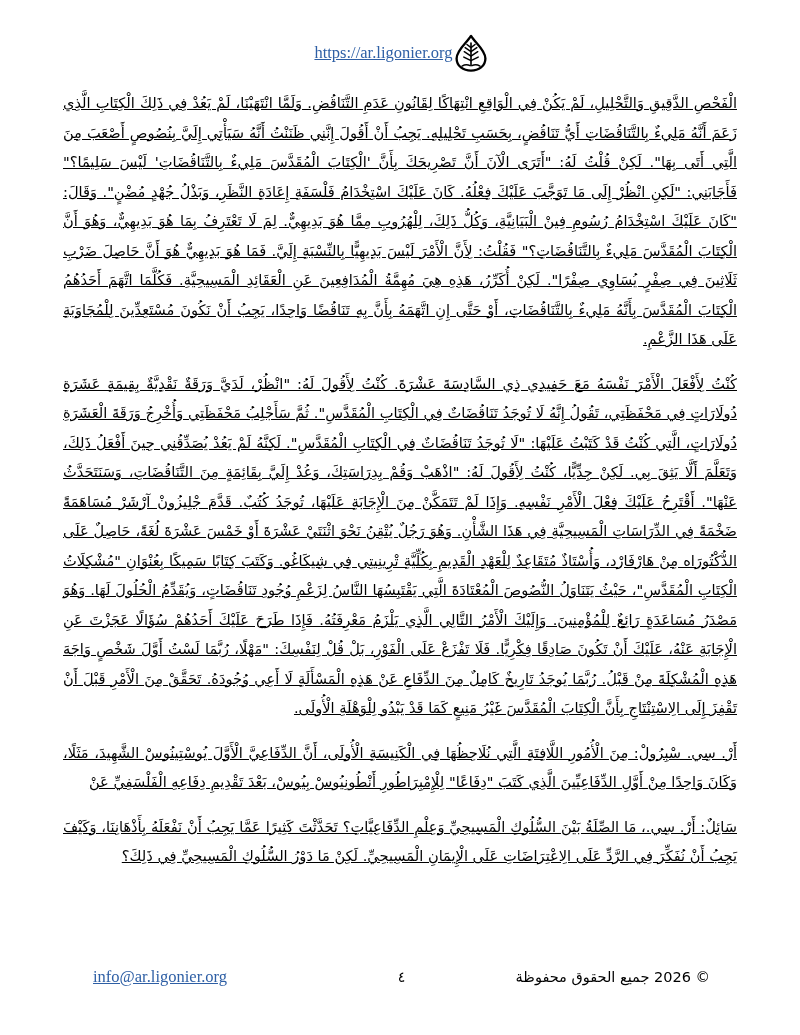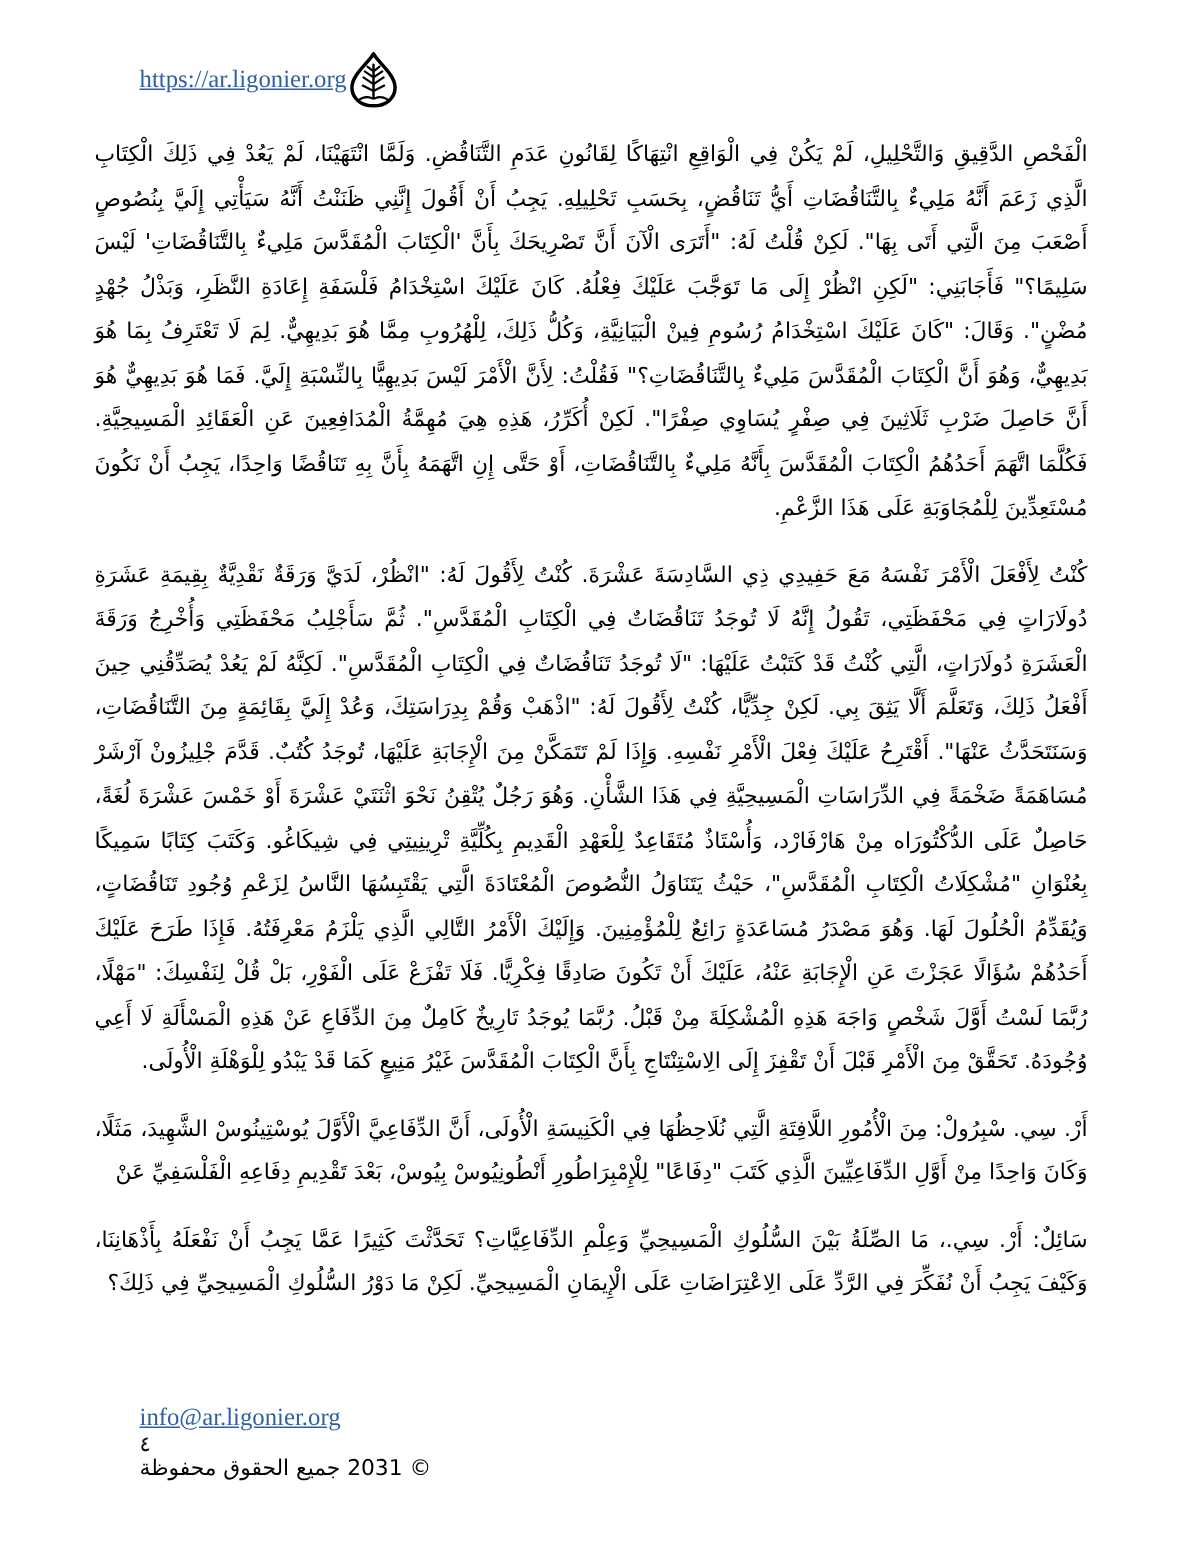--- a/index.html
+++ b/index.html
@@ -11,21 +11,21 @@
     margin: 0 auto;
     background: var(--page-bg);
     color: var(--text-color);
     overflow: hidden;
   }
   
   .header {
     position: absolute;
     top: 34px; left: 93px; right: 90px;
     display: flex;
-    justify-content: flex-start;
+    justify-content: center;
     align-items: center;
   }
   .header-url {
     font-family: "Liberation Serif", serif;
     font-size: 16.5px;
     color: var(--link-color);
     text-decoration: underline;
     direction: ltr;
   }
   .brand {
@@ -46,29 +46,28 @@
   .content {
     position: absolute;
     top: 88px; left: 63px; right: 63px;
     direction: rtl;
     text-align: justify;
     font-family: "DejaVu Sans", sans-serif;
     font-size: 14.6px;
     line-height: 29.5px;
     letter-spacing: 0;
   }
-  .content p { margin: 0 12px 15px 0; }
+  .content p { margin: 0 0 15px 0; text-decoration: underline; }
   .content p:last-child { margin-bottom: 0; }
   
   .footer {
     position: absolute;
     left: 93px; right: 90px; bottom: 48px;
     display: flex;
     align-items: baseline;
-    flex-direction: column;
   }
   .footer-col { flex: 1 1 0; }
   .footer-email-wrap { text-align: left; }
   .footer-email {
     font-family: "Liberation Serif", serif;
     font-size: 16.5px;
     color: var(--link-color);
     text-decoration: underline;
     direction: ltr;
   }
@@ -111,16 +110,16 @@
     <p>كُنْتُ لِأَفْعَلَ الْأَمْرَ نَفْسَهُ مَعَ حَفِيدِي ذِي السَّادِسَةَ عَشْرَةَ. كُنْتُ لِأَقُولَ لَهُ: "انْظُرْ، لَدَيَّ وَرَقَةٌ نَقْدِيَّةٌ بِقِيمَةِ عَشَرَةِ دُولَارَاتٍ فِي مَحْفَظَتِي، تَقُولُ إِنَّهُ لَا تُوجَدُ تَنَاقُضَاتٌ فِي الْكِتَابِ الْمُقَدَّسِ". ثُمَّ سَأَجْلِبُ مَحْفَظَتِي وَأُخْرِجُ وَرَقَةَ الْعَشَرَةِ دُولَارَاتٍ، الَّتِي كُنْتُ قَدْ كَتَبْتُ عَلَيْهَا: "لَا تُوجَدُ تَنَاقُضَاتٌ فِي الْكِتَابِ الْمُقَدَّسِ". لَكِنَّهُ لَمْ يَعُدْ يُصَدِّقُنِي حِينَ أَفْعَلُ ذَلِكَ، وَتَعَلَّمَ أَلَّا يَثِقَ بِي. لَكِنْ جِدِّيًّا، كُنْتُ لِأَقُولَ لَهُ: "اذْهَبْ وَقُمْ بِدِرَاسَتِكَ، وَعُدْ إِلَيَّ بِقَائِمَةٍ مِنَ التَّنَاقُضَاتِ، وَسَنَتَحَدَّثُ عَنْهَا". أَقْتَرِحُ عَلَيْكَ فِعْلَ الْأَمْرِ نَفْسِهِ. وَإِذَا لَمْ تَتَمَكَّنْ مِنَ الْإِجَابَةِ عَلَيْهَا، تُوجَدُ كُتُبٌ. قَدَّمَ جْلِيزُونْ آرْشَرْ مُسَاهَمَةً ضَخْمَةً فِي الدِّرَاسَاتِ الْمَسِيحِيَّةِ فِي هَذَا الشَّأْنِ. وَهُوَ رَجُلٌ يُتْقِنُ نَحْوَ اثْنَتَيْ عَشْرَةَ أَوْ خَمْسَ عَشْرَةَ لُغَةً، حَاصِلٌ عَلَى الدُّكْتُورَاه مِنْ هَارْفَارْد، وَأُسْتَاذٌ مُتَقَاعِدٌ لِلْعَهْدِ الْقَدِيمِ بِكُلِّيَّةِ تْرِينِيتِي فِي شِيكَاغُو. وَكَتَبَ كِتَابًا سَمِيكًا بِعُنْوَانِ "مُشْكِلَاتُ الْكِتَابِ الْمُقَدَّسِ"، حَيْثُ يَتَنَاوَلُ النُّصُوصَ الْمُعْتَادَةَ الَّتِي يَقْتَبِسُهَا النَّاسُ لِزَعْمِ وُجُودِ تَنَاقُضَاتٍ، وَيُقَدِّمُ الْحُلُولَ لَهَا. وَهُوَ مَصْدَرُ مُسَاعَدَةٍ رَائِعٌ لِلْمُؤْمِنِينَ. وَإِلَيْكَ الْأَمْرُ التَّالِي الَّذِي يَلْزَمُ مَعْرِفَتُهُ. فَإِذَا طَرَحَ عَلَيْكَ أَحَدُهُمْ سُؤَالًا عَجَزْتَ عَنِ الْإِجَابَةِ عَنْهُ، عَلَيْكَ أَنْ تَكُونَ صَادِقًا فِكْرِيًّا. فَلَا تَفْزَعْ عَلَى الْفَوْرِ، بَلْ قُلْ لِنَفْسِكَ: "مَهْلًا، رُبَّمَا لَسْتُ أَوَّلَ شَخْصٍ وَاجَهَ هَذِهِ الْمُشْكِلَةَ مِنْ قَبْلُ. رُبَّمَا يُوجَدُ تَارِيخٌ كَامِلٌ مِنَ الدِّفَاعِ عَنْ هَذِهِ الْمَسْأَلَةِ لَا أَعِي وُجُودَهُ. تَحَقَّقْ مِنَ الْأَمْرِ قَبْلَ أَنْ تَقْفِزَ إِلَى الِاسْتِنْتَاجِ بِأَنَّ الْكِتَابَ الْمُقَدَّسَ غَيْرُ مَنِيعٍ كَمَا قَدْ يَبْدُو لِلْوَهْلَةِ الْأُولَى.</p>
     <p>أَرْ. سِي. سْبِرُولْ: مِنَ الْأُمُورِ اللَّافِتَةِ الَّتِي نُلَاحِظُهَا فِي الْكَنِيسَةِ الْأُولَى، أَنَّ الدِّفَاعِيَّ الْأَوَّلَ يُوسْتِينُوسْ الشَّهِيدَ، مَثَلًا، وَكَانَ وَاحِدًا مِنْ أَوَّلِ الدِّفَاعِيِّينَ الَّذِي كَتَبَ "دِفَاعًا" لِلْإِمْبِرَاطُورِ أَنْطُونِيُوسْ بِيُوسْ، بَعْدَ تَقْدِيمِ دِفَاعِهِ الْفَلْسَفِيِّ عَنْ</p>
     <p>سَائِلٌ: أَرْ. سِي.، مَا الصِّلَةُ بَيْنَ السُّلُوكِ الْمَسِيحِيِّ وَعِلْمِ الدِّفَاعِيَّاتِ؟ تَحَدَّثْتَ كَثِيرًا عَمَّا يَجِبُ أَنْ نَفْعَلَهُ بِأَذْهَانِنَا، وَكَيْفَ يَجِبُ أَنْ نُفَكِّرَ فِي الرَّدِّ عَلَى الِاعْتِرَاضَاتِ عَلَى الْإِيمَانِ الْمَسِيحِيِّ. لَكِنْ مَا دَوْرُ السُّلُوكِ الْمَسِيحِيِّ فِي ذَلِكَ؟</p>
   </main>
 
   <footer class="footer">
     <div class="footer-col footer-email-wrap">
       <a class="footer-email" href="#">info@ar.ligonier.org</a>
     </div>
     <div class="footer-col page-number">٤</div>
-    <div class="footer-col copyright">© 2031 جميع الحقوق محفوظة</div>
+    <div class="footer-col copyright">© 2026 جميع الحقوق محفوظة</div>
   </footer>
 
 </div>
 
 </body></html>

